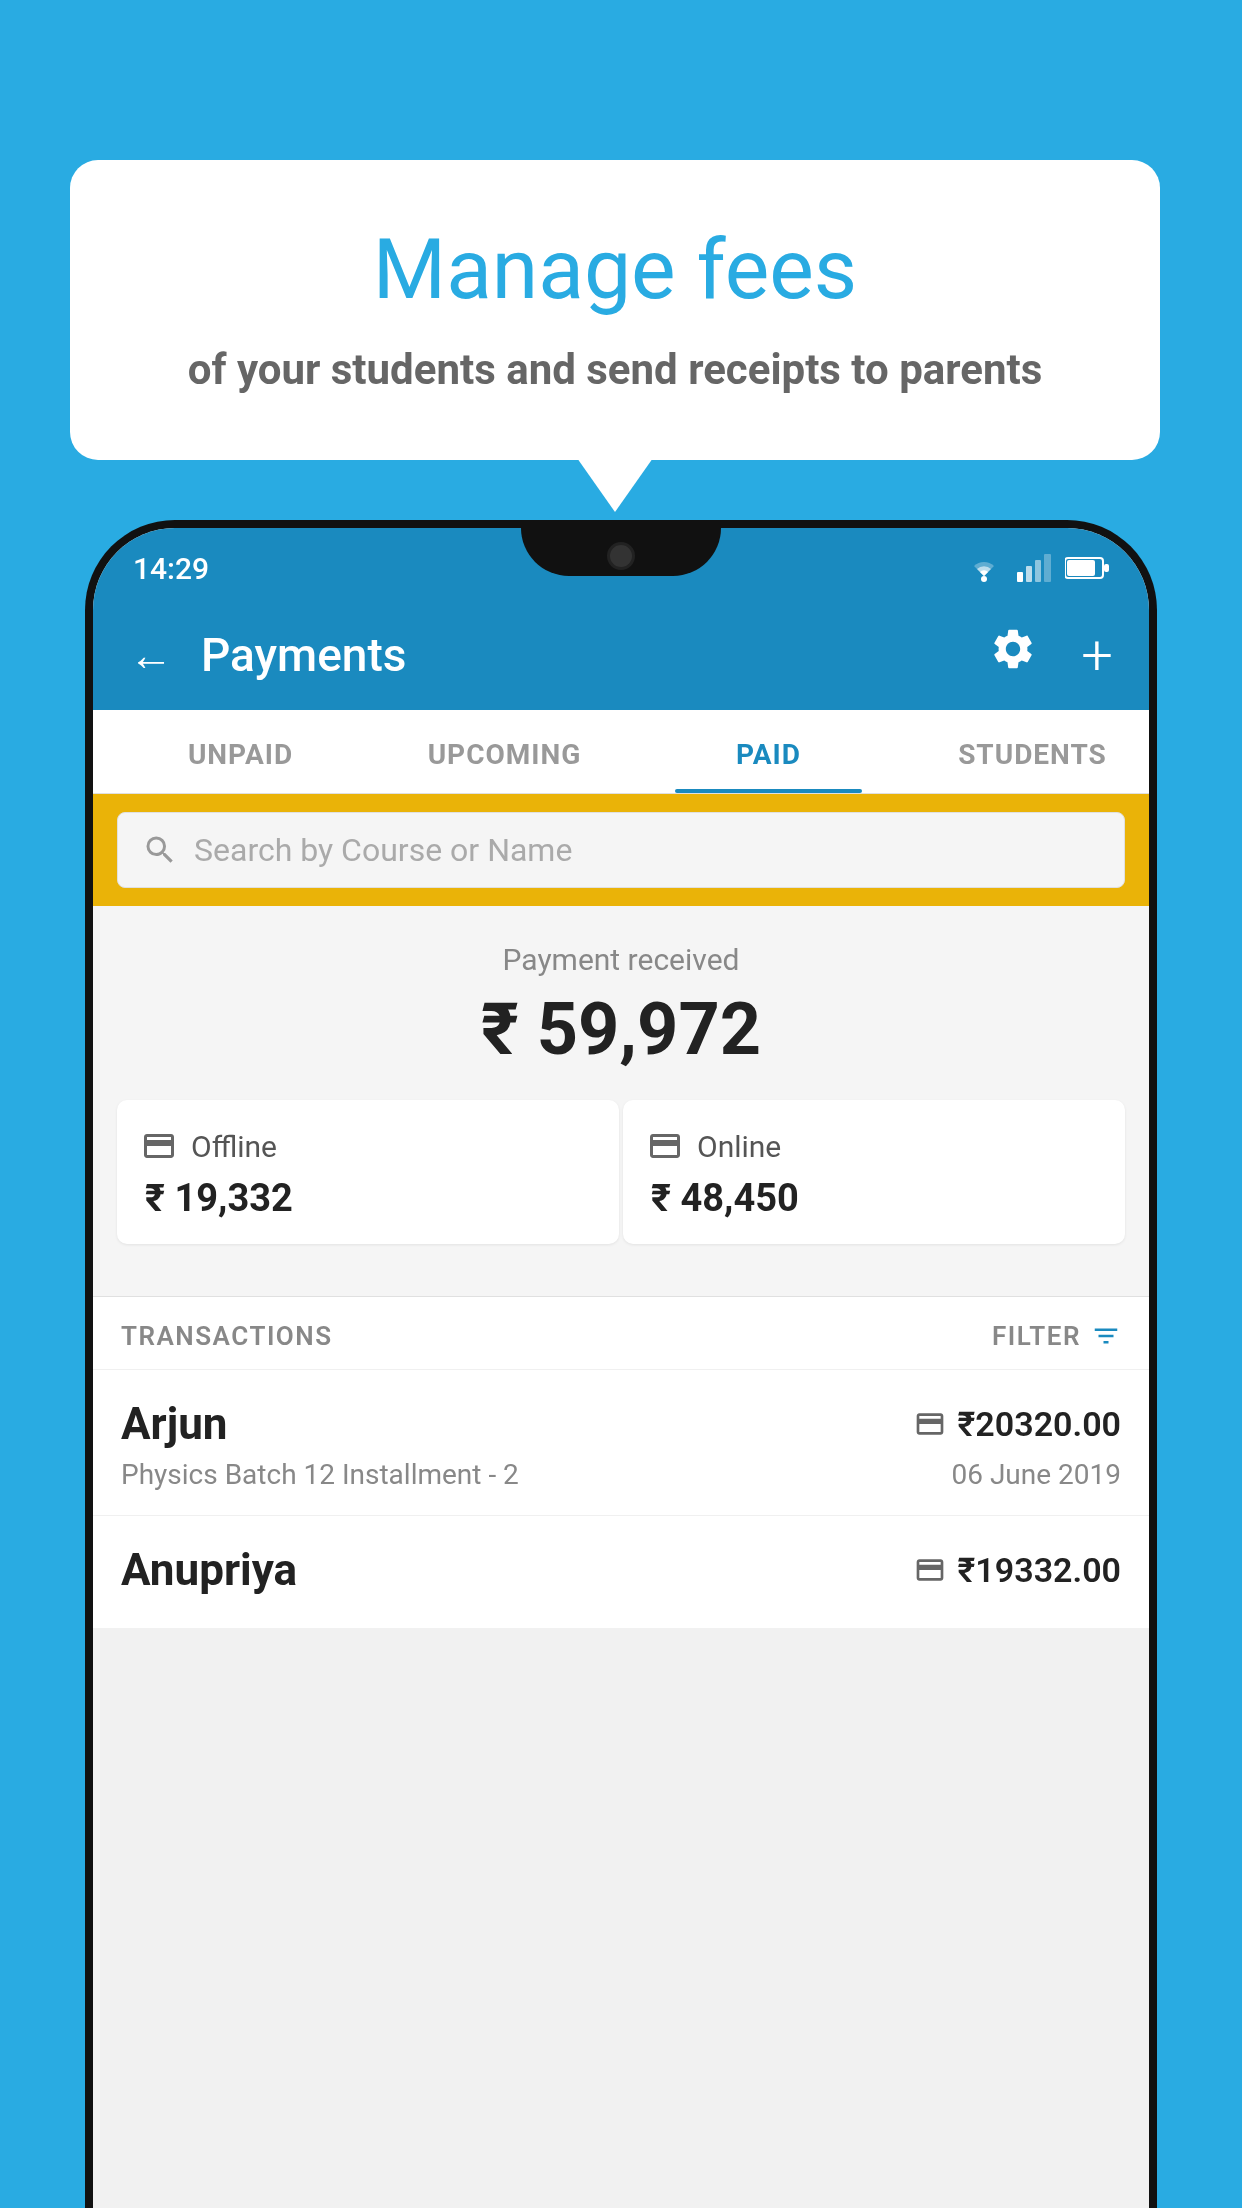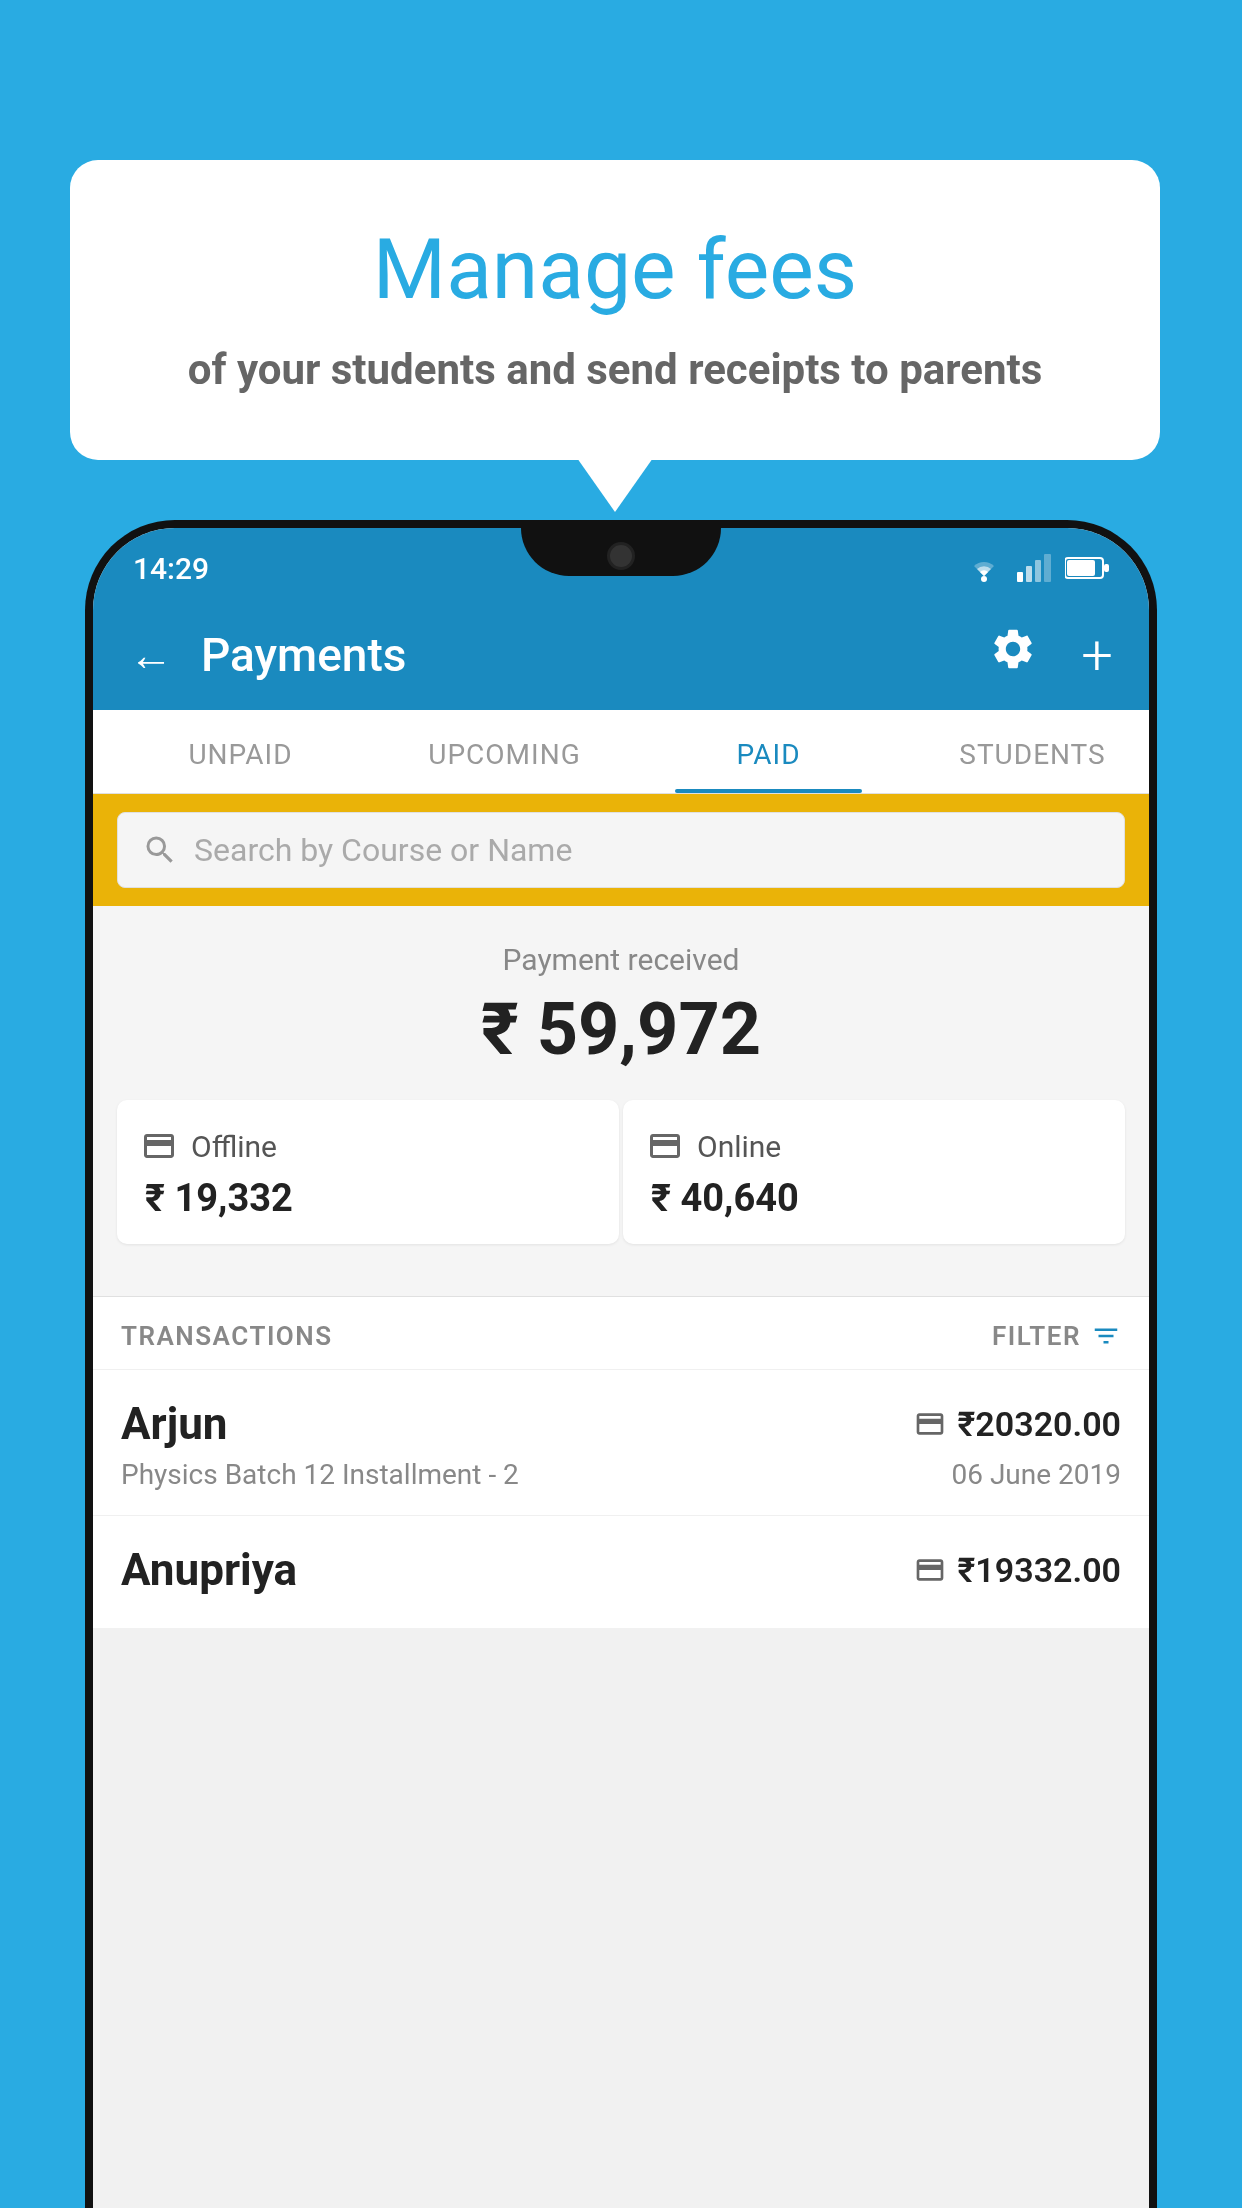--- a/index.html
+++ b/index.html
@@ -160,21 +160,21 @@
     .tabs {
       background: white;
       display: flex;
       border-bottom: 1px solid #e0e0e0;
     }
     .tab {
       flex: 1;
       text-align: center;
       padding: 28px 0 22px;
       font-size: 28px;
-      font-weight: 400;
+      font-weight: 700;
       color: #999;
       letter-spacing: 1px;
       cursor: pointer;
       position: relative;
       margin-left: 31px;
     }
     .tab.active {
       color: #1a8abf;
     }
     .tab.active::after {
@@ -418,21 +418,21 @@
           </div>
           <div class="payment-card-amount">₹ 19,332</div>
         </div>
         <div class="payment-card">
           <div class="payment-card-header">
             <svg width="36" height="36" viewBox="0 0 24 24" fill="#666">
               <path d="M20 4H4c-1.11 0-1.99.89-1.99 2L2 18c0 1.11.89 2 2 2h16c1.11 0 2-.89 2-2V6c0-1.11-.89-2-2-2zm0 14H4v-6h16v6zm0-10H4V6h16v2z"></path>
             </svg>
             <span class="payment-card-label">Online</span>
           </div>
-          <div class="payment-card-amount">₹ 40,640</div>
+          <div class="payment-card-amount">₹ 48,450</div>
         </div>
       </div>
     </div>
 
     <div class="transactions-header">
       <span class="transactions-label">TRANSACTIONS</span>
       <div class="filter-btn">
         <span class="filter-label">FILTER</span>
         <svg width="30" height="30" viewBox="0 0 24 24" fill="#1a8abf">
           <path d="M10 18h4v-2h-4v2zM3 6v2h18V6H3zm3 7h12v-2H6v2z"></path>

